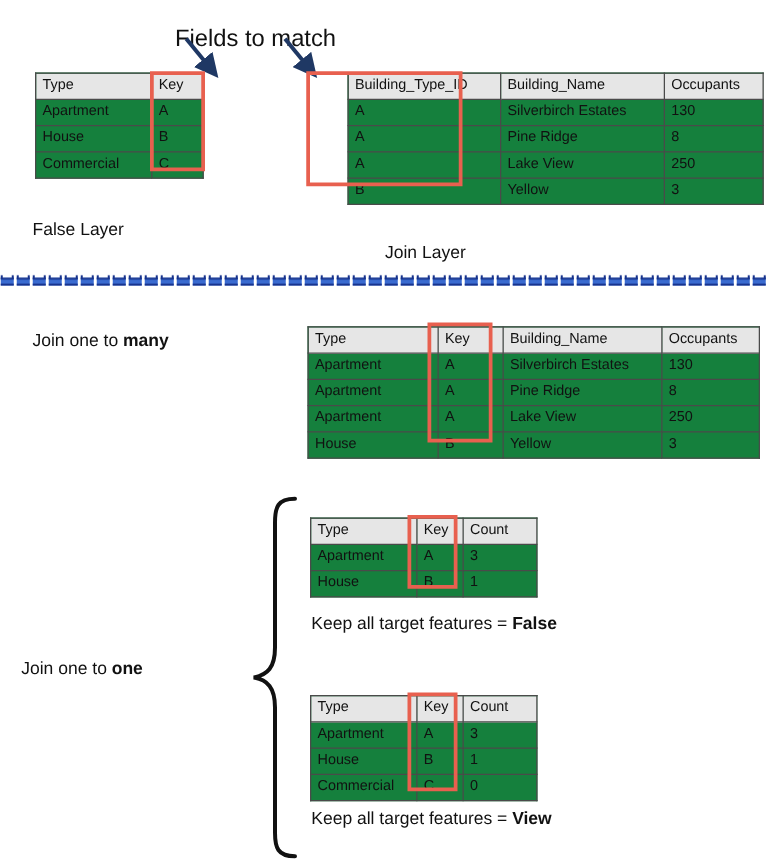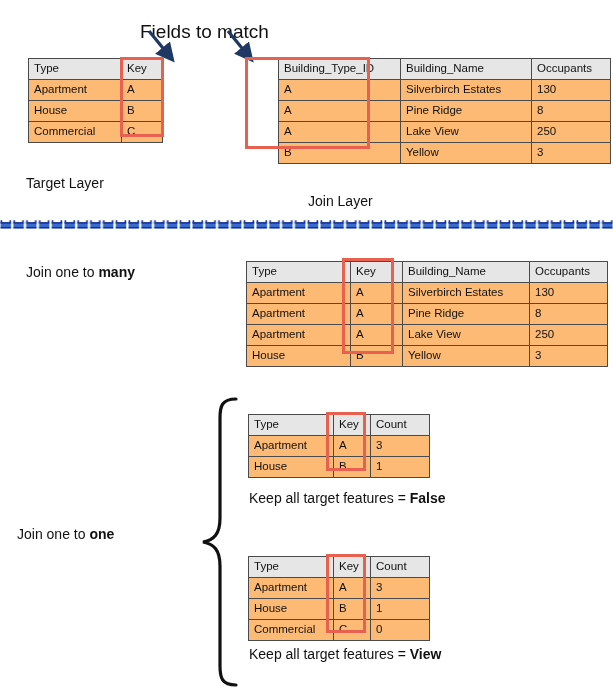--- a/index.html
+++ b/index.html
@@ -12,21 +12,21 @@
     overflow:hidden;
     -webkit-font-smoothing:antialiased;
   }
   .abs{position:absolute;}
 
   
   table.grid{
     border-collapse:collapse;
     font-size:11.5px;
     line-height:1.15;
-    background:#fdba74;
+    background:#15803d;
   }
   table.grid th, table.grid td{
     border:1px solid #4a4a4a;
     padding:2px 5px 3px 5px;
     height:15px;
     text-align:left;
     font-weight:normal;
     white-space:nowrap;
     color:#111;
   }
@@ -137,21 +137,21 @@
       <tr>
         <td>B</td>
         <td>Yellow</td>
         <td>3</td>
       </tr>
     </tbody>
   </table>
   <div class="redbox" style="left:-1px; top:-1px; width:125px; height:92px;"></div>
 </div>
 
-<div class="abs label big" style="left:26px; top:175px;">Target Layer</div>
+<div class="abs label big" style="left:26px; top:175px;">False Layer</div>
 <div class="abs label big" style="left:308px; top:193px;">Join Layer</div>
 
 <svg class="divider" width="613" height="13" viewBox="0 0 613 13" preserveAspectRatio="none">
   <defs>
     <pattern id="stitch" x="0" y="0" width="12.8" height="13" patternUnits="userSpaceOnUse">
       <rect x="0.6" y="4.2" width="10.4" height="6.2" fill="#3a6bd0"></rect>
       <rect x="0.6" y="4.2" width="10.4" height="1.5" fill="#16328c"></rect>
       <rect x="0.6" y="8.9" width="10.4" height="1.5" fill="#16328c"></rect>
       <rect x="0.6" y="2.2" width="1.6" height="3.0" fill="#16328c"></rect>
       <rect x="9.4" y="2.2" width="1.6" height="3.0" fill="#16328c"></rect>

